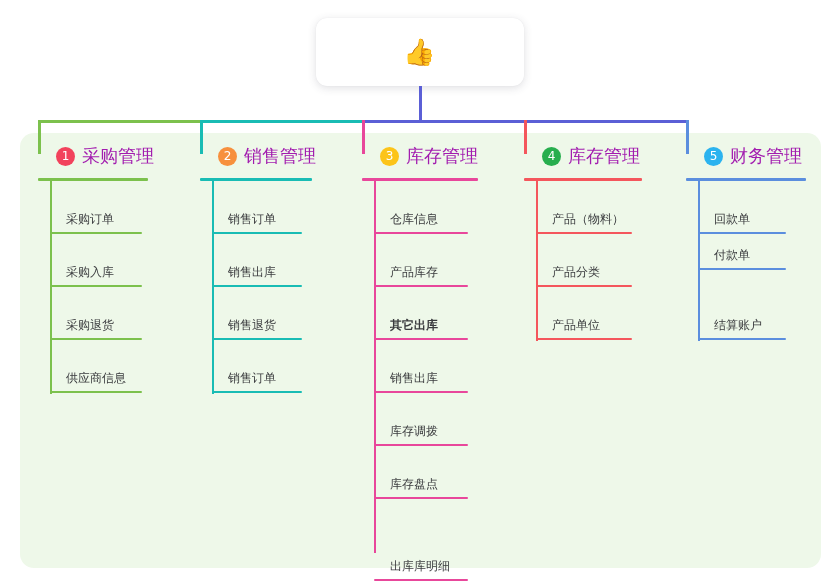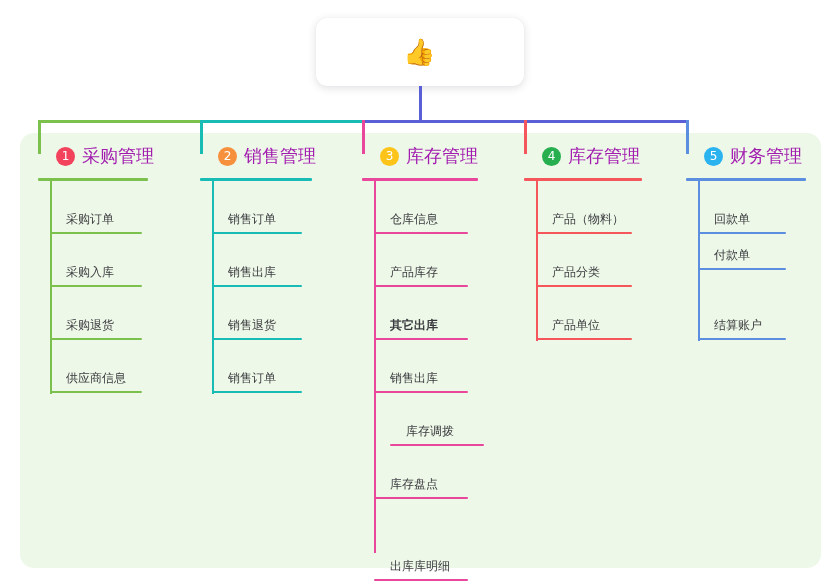--- a/index.html
+++ b/index.html
@@ -217,21 +217,21 @@
         <div class="leaf-label">产品库存</div>
       </div>
       <div class="leaf" style="left: 374px; top: 339px; width: 94px; font-weight: bold;">
         <div class="leaf-rule" style="width: 94px; background: rgb(232, 71, 155);"></div>
         <div class="leaf-label">其它出库</div>
       </div>
       <div class="leaf" style="left: 374px; top: 392px; width: 94px;">
         <div class="leaf-rule" style="width: 94px; background: rgb(232, 71, 155);"></div>
         <div class="leaf-label">销售出库</div>
       </div>
-      <div class="leaf" style="left: 390px; top: 445px; width: 94px;">
+      <div class="leaf" style="left: 374px; top: 445px; width: 94px;">
         <div class="leaf-rule" style="width: 94px; background: rgb(232, 71, 155);"></div>
         <div class="leaf-label">库存调拨</div>
       </div>
       <div class="leaf" style="left: 374px; top: 498px; width: 94px;">
         <div class="leaf-rule" style="width: 94px; background: rgb(232, 71, 155);"></div>
         <div class="leaf-label">库存盘点</div>
       </div>
       <div class="leaf" style="left: 374px; top: 580px; width: 94px;">
         <div class="leaf-rule" style="width: 94px; background: rgb(232, 71, 155);"></div>
         <div class="leaf-label">出库库明细</div>

